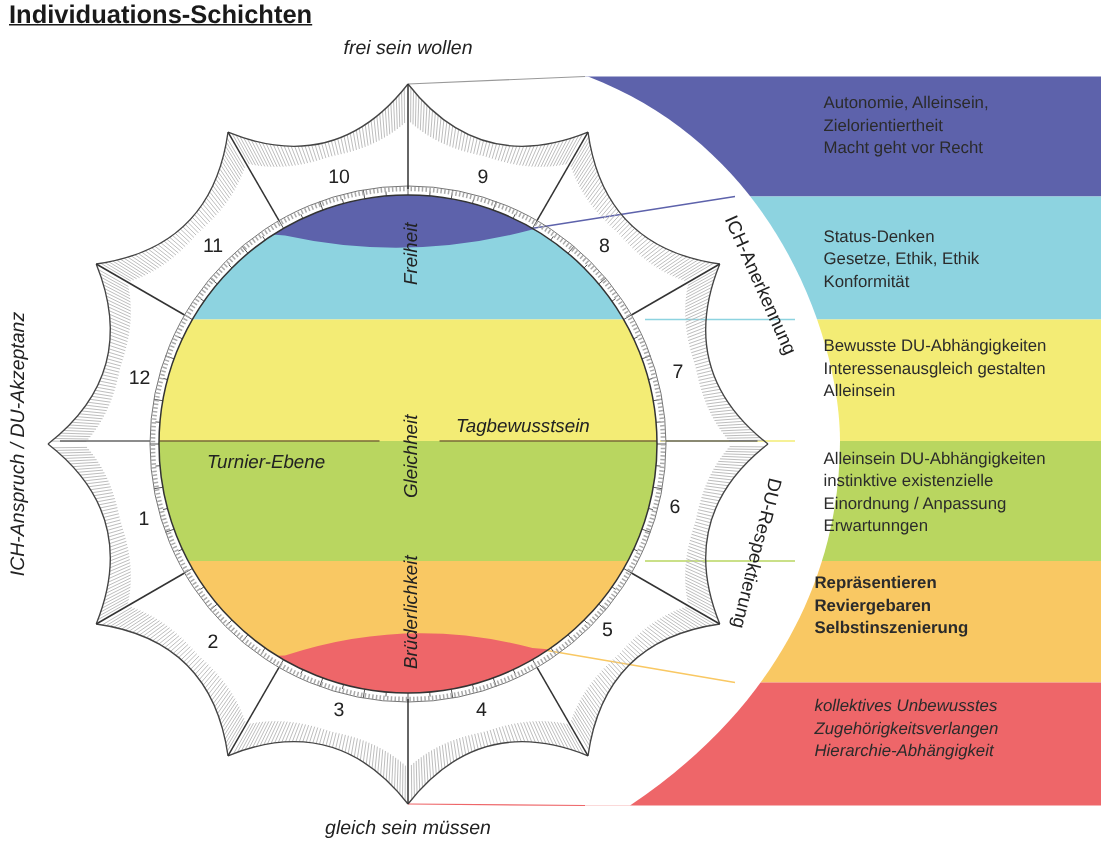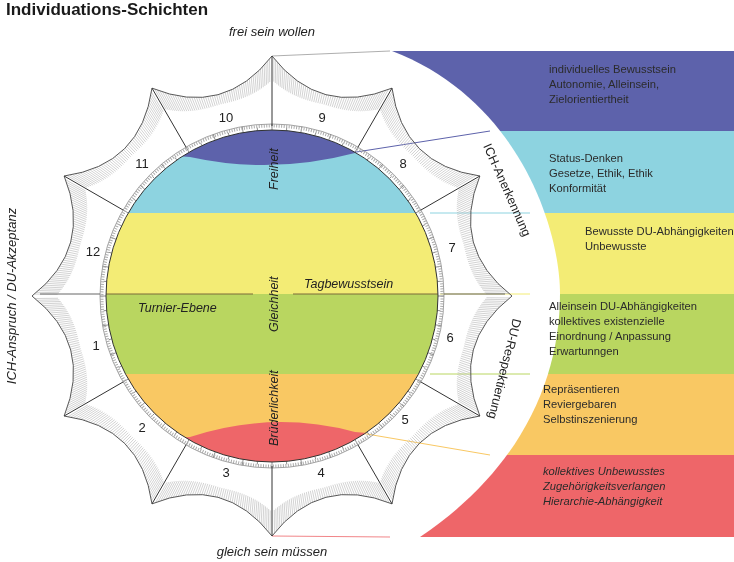--- a/index.html
+++ b/index.html
@@ -1,18 +1,18 @@
 <!DOCTYPE html>
 <html><head>
 <meta charset="utf-8">
 <style>
   html, body { margin: 0; padding: 0; background: #ffffff; }
   body { width: 734px; height: 562px; position: relative; overflow: hidden;
          font-family: "Liberation Sans", sans-serif; color: #2a2a2a; }
-  #title { position: absolute; left: 6px; top: 0px; font-size: 17px; font-weight: bold; color: #1a1a1a; }
+  #title { position: absolute; left: 6px; top: 0px; font-size: 17px; font-weight: bold; color: #1a1a1a; text-decoration: underline; }
   svg#diagram { position: absolute; left: 0; top: 0; }
   .panel-text { position: absolute; font-size: 11.2px; line-height: 15px; color: #2b2b2b; white-space: nowrap; }
   .axis-label { font-family: "Liberation Sans", sans-serif; font-style: italic; font-size: 13px; fill: #222; }
   .num { font-family: "Liberation Sans", sans-serif; font-size: 13px; fill: #222; }
   .layer-label { font-family: "Liberation Sans", sans-serif; font-style: italic; font-size: 12.5px; fill: #222; }
   .arc-label { font-family: "Liberation Sans", sans-serif; font-size: 12.5px; fill: #222; }
 </style>
 </head>
 <body>
 
@@ -833,40 +833,41 @@
 
   <text class="axis-label" x="272" y="36" text-anchor="middle">frei sein wollen</text>
   <text class="axis-label" x="272" y="556" text-anchor="middle">gleich sein müssen</text>
   <text class="axis-label" transform="translate(16,296) rotate(-90)" text-anchor="middle">ICH-Anspruch / DU-Akzeptanz</text>
 
   <text class="arc-label" transform="translate(483,146) rotate(66)">ICH-Anerkennung</text>
   <text class="arc-label" transform="translate(513,318) rotate(104)">DU-Respektierung</text>
 </svg>
 
 <div class="panel-text" style="left:549px; top:62px;">
-  <div>individuelles Bewusstsein</div>
   <div>Autonomie, Alleinsein,</div>
   <div>Zielorientiertheit</div>
+  <div>Macht geht vor Recht</div>
 </div>
 <div class="panel-text" style="left:549px; top:151px;">
   <div>Status-Denken</div>
   <div>Gesetze, Ethik, Ethik</div>
   <div>Konformität</div>
 </div>
-<div class="panel-text" style="left:549px; top:224px;margin-left:36px;">
+<div class="panel-text" style="left:549px; top:224px;">
   <div>Bewusste DU-Abhängigkeiten</div>
-  <div>Unbewusste</div>
+  <div>Interessenausgleich gestalten</div>
+  <div>Alleinsein</div>
 </div>
 <div class="panel-text" style="left:549px; top:299px;">
   <div>Alleinsein DU-Abhängigkeiten</div>
-  <div>kollektives existenzielle</div>
+  <div>instinktive existenzielle</div>
   <div>Einordnung / Anpassung</div>
   <div>Erwartunngen</div>
 </div>
-<div class="panel-text" style="left:543px; top:382px;">
+<div class="panel-text" style="left:543px; top:382px;font-weight:bold;">
   <div>Repräsentieren</div>
   <div>Reviergebaren</div>
   <div>Selbstinszenierung</div>
 </div>
 <div class="panel-text" style="left:543px; top:464px;font-style:italic;">
   <div>kollektives Unbewusstes</div>
   <div>Zugehörigkeitsverlangen</div>
   <div>Hierarchie-Abhängigkeit</div>
 </div>
 

